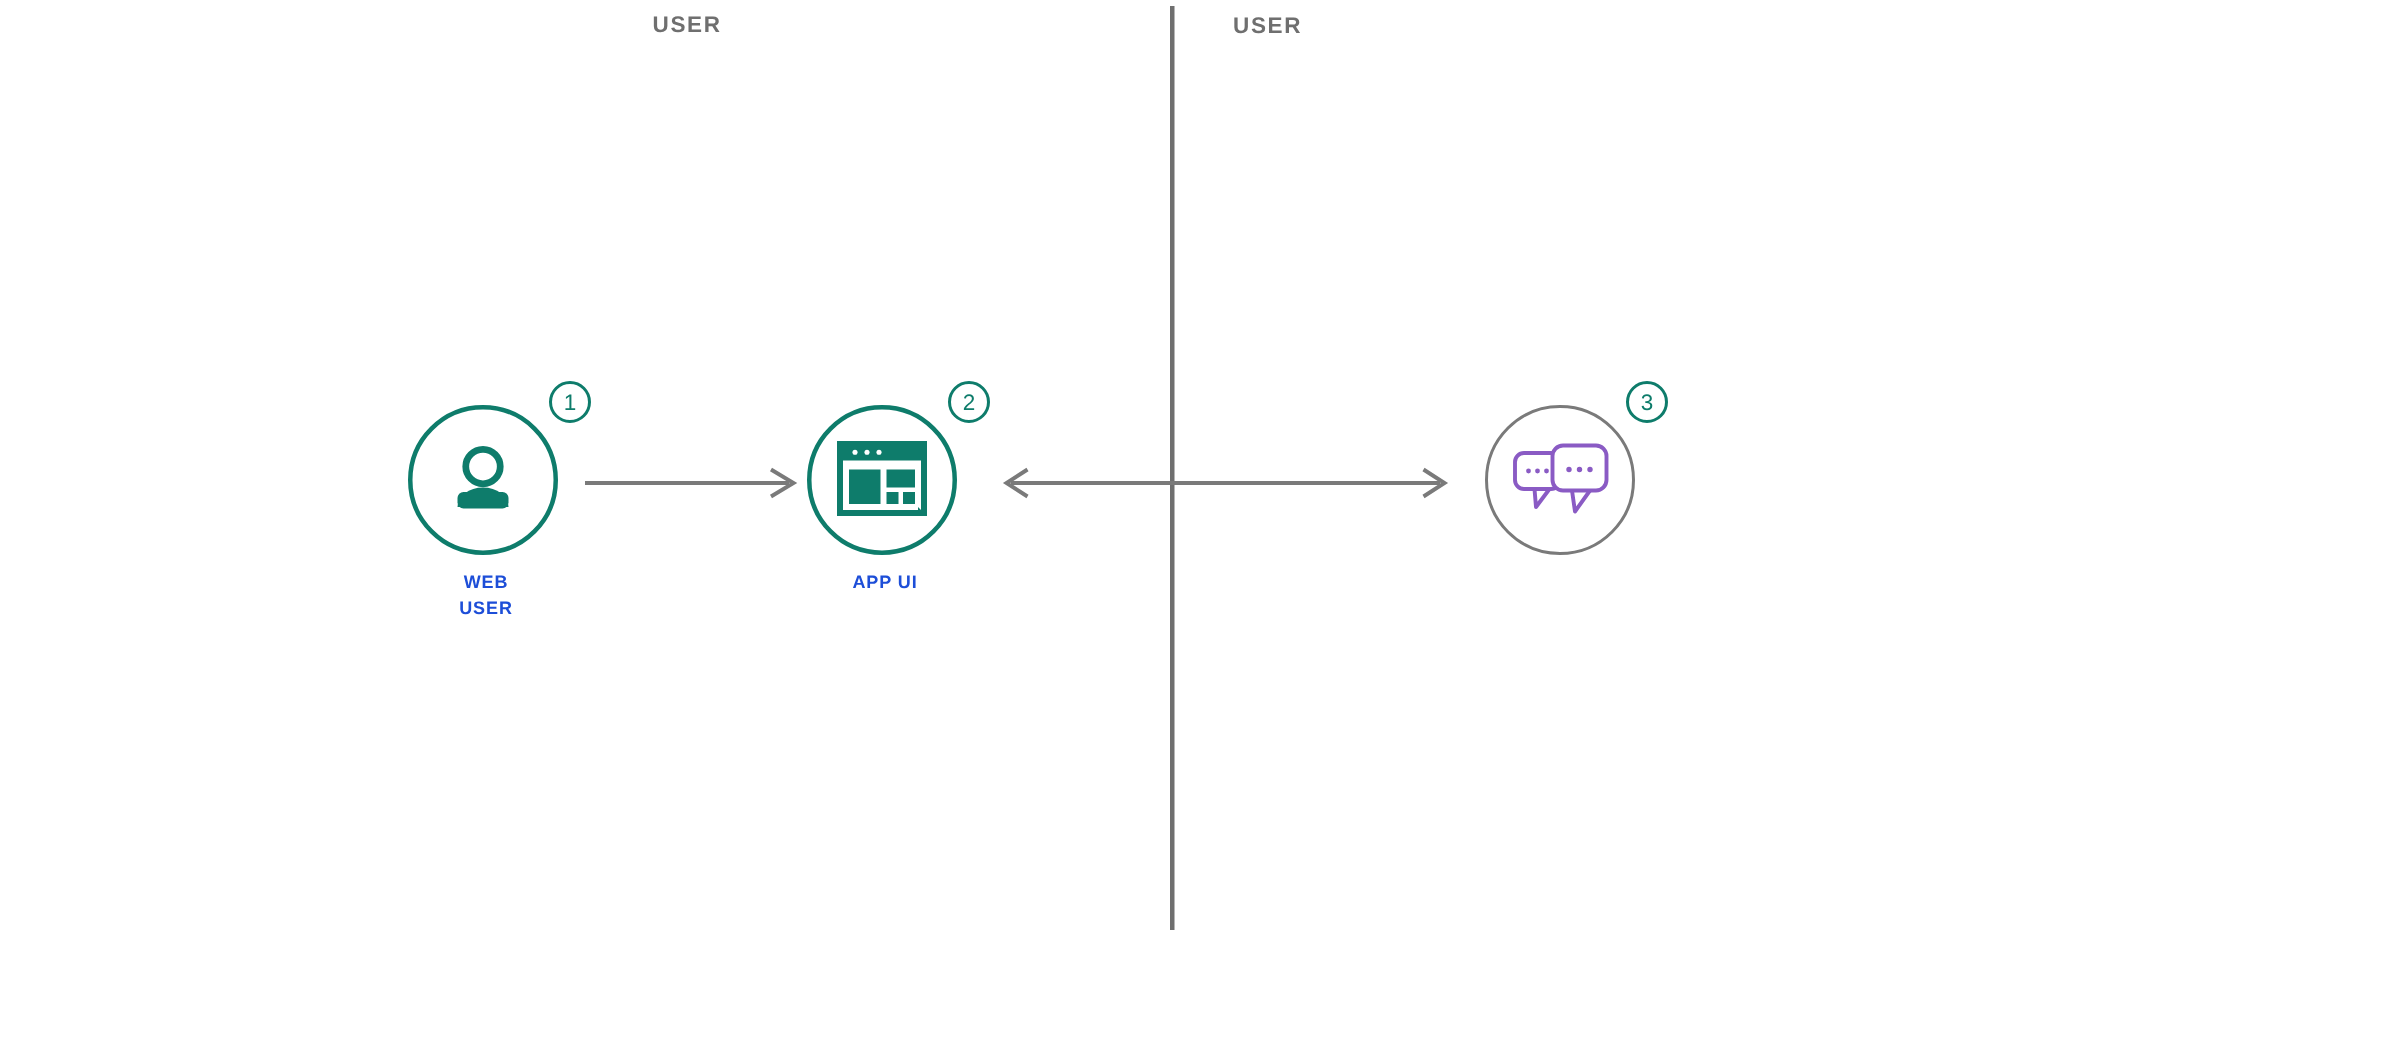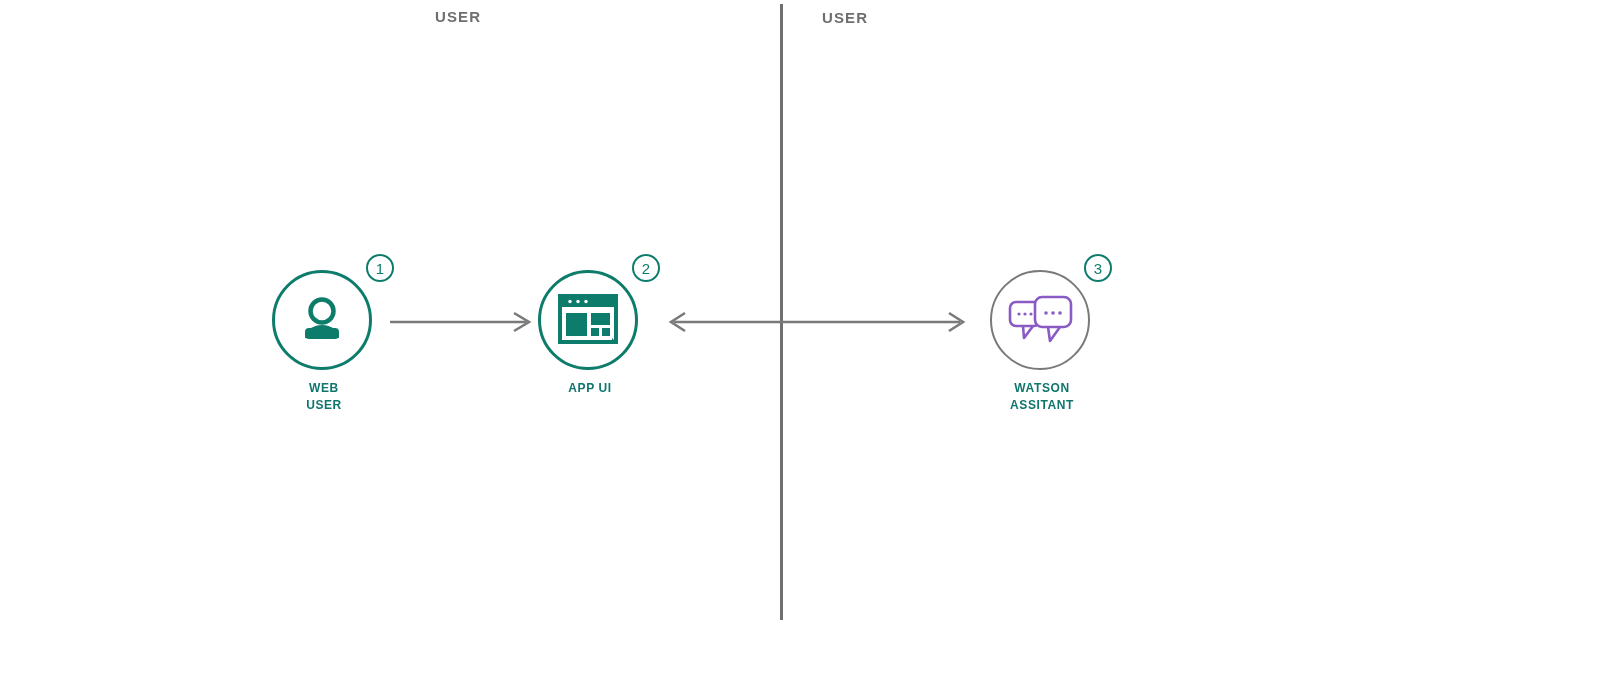--- a/index.html
+++ b/index.html
@@ -82,21 +82,21 @@
 
   .node-label {
     position: absolute;
     top: 110px;
     left: -48px;
     width: 200px;
     text-align: center;
     font-size: 12px;
     font-weight: bold;
     letter-spacing: 0.6px;
-    color: #0f766e;
+    color: #1d4ed8;
     line-height: 17px;
   }
 
   .node-web-user { left: 272px; top: 270px; }
   .node-app-ui   { left: 538px; top: 270px; }
   .node-watson   { left: 990px; top: 270px; }
 
   
   .connector {
     position: absolute;
@@ -191,19 +191,15 @@
 
           <rect x="28" y="5" width="36" height="30" rx="7" fill="#ffffff" stroke="#8a5bc4" stroke-width="2.6"></rect>
           <path d="M41 35 l2 14 l10 -14" fill="none" stroke="#8a5bc4" stroke-width="2.6" stroke-linejoin="round"></path>
           <circle cx="39" cy="21" r="1.8" fill="#8a5bc4"></circle>
           <circle cx="46" cy="21" r="1.8" fill="#8a5bc4"></circle>
           <circle cx="53" cy="21" r="1.8" fill="#8a5bc4"></circle>
         </svg>
       </span>
     </div>
     <div class="node-badge">3</div>
-    <div class="node-label">
-      <div>WATSON</div>
-      <div>ASSITANT</div>
-    </div>
   </div>
 
 </div>
 
 </body></html>

